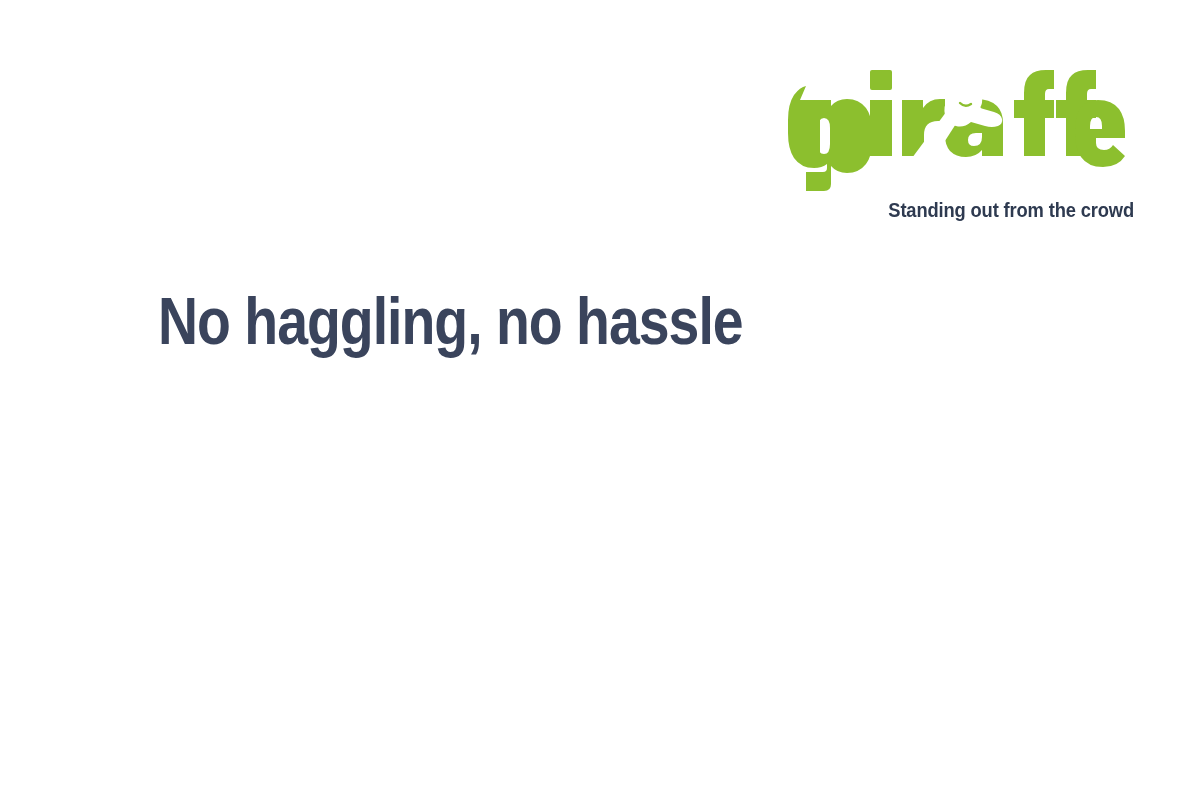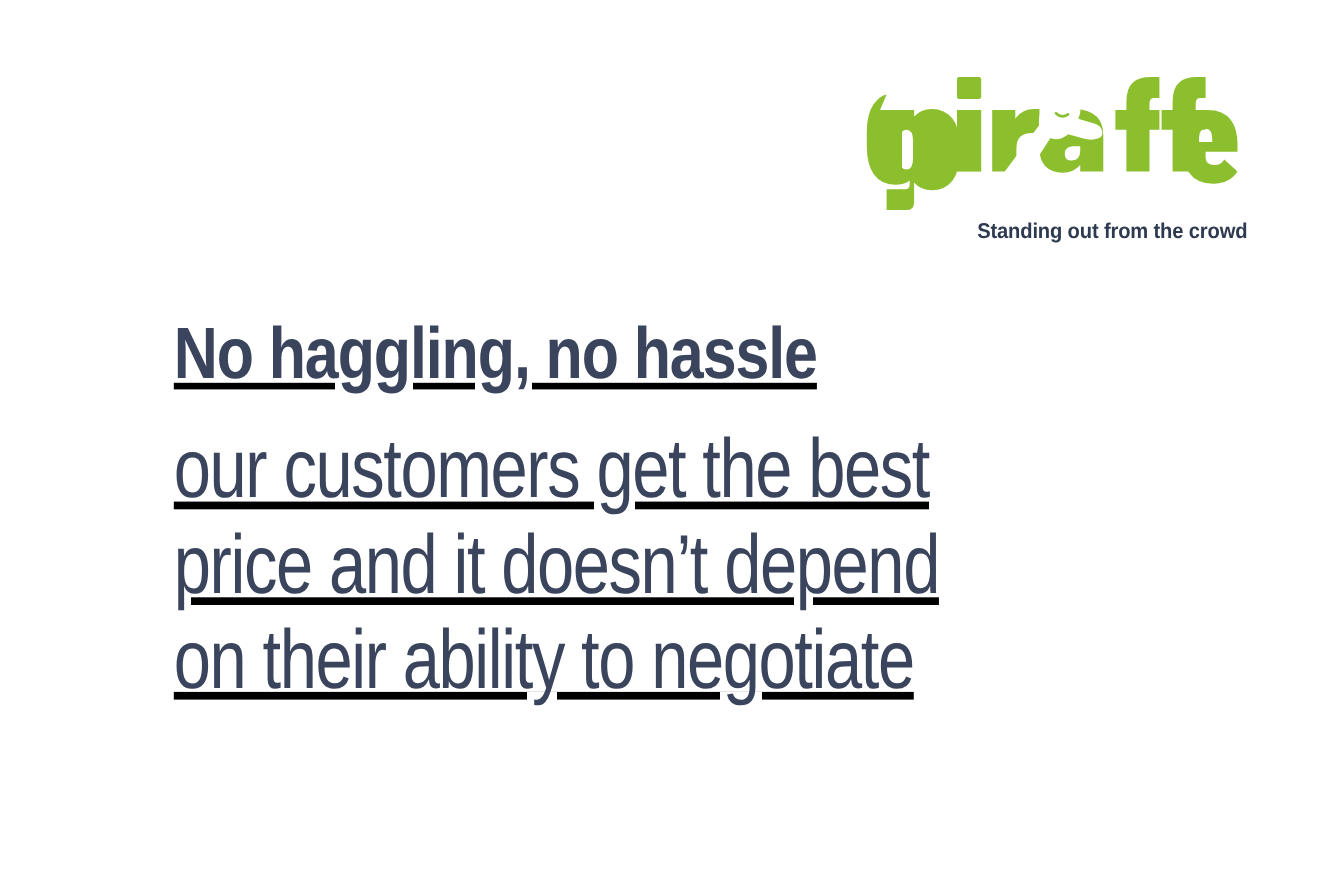--- a/index.html
+++ b/index.html
@@ -63,21 +63,20 @@
     transform-origin: right center;
     white-space: nowrap;
   }
 
   
   .message-block {
     position: absolute;
     left: 158px;
     top: 288px;
     width: 960px;
-    text-decoration: underline;
   }
 
   .headline {
     margin: 0;
     font-family: "Liberation Sans", "DejaVu Sans", sans-serif;
     font-weight: 700;
     font-size: 66px;
     line-height: 1.0;
     letter-spacing: -1.2px;
     color: #3A445C;
@@ -175,21 +174,16 @@
       </svg>
     </div>
 
     <span class="logo-tagline" style="color: rgb(46, 58, 80);">Standing out from the crowd</span>
   </div>
 
   <div class="message-block">
 
     <h1 class="headline" style="color: rgb(58, 68, 92);">No haggling, no hassle</h1>
 
-    <div class="subheadline">
-      <span class="sub-line" style="color: rgb(58, 68, 92);">our customers get the best</span>
-      <span class="sub-line" style="color: rgb(58, 68, 92);">price and it doesn’t depend</span>
-      <span class="sub-line" style="color: rgb(58, 68, 92);">on their ability to negotiate</span>
-    </div>
 
   </div>
 
 </div>
 
 </body></html>

